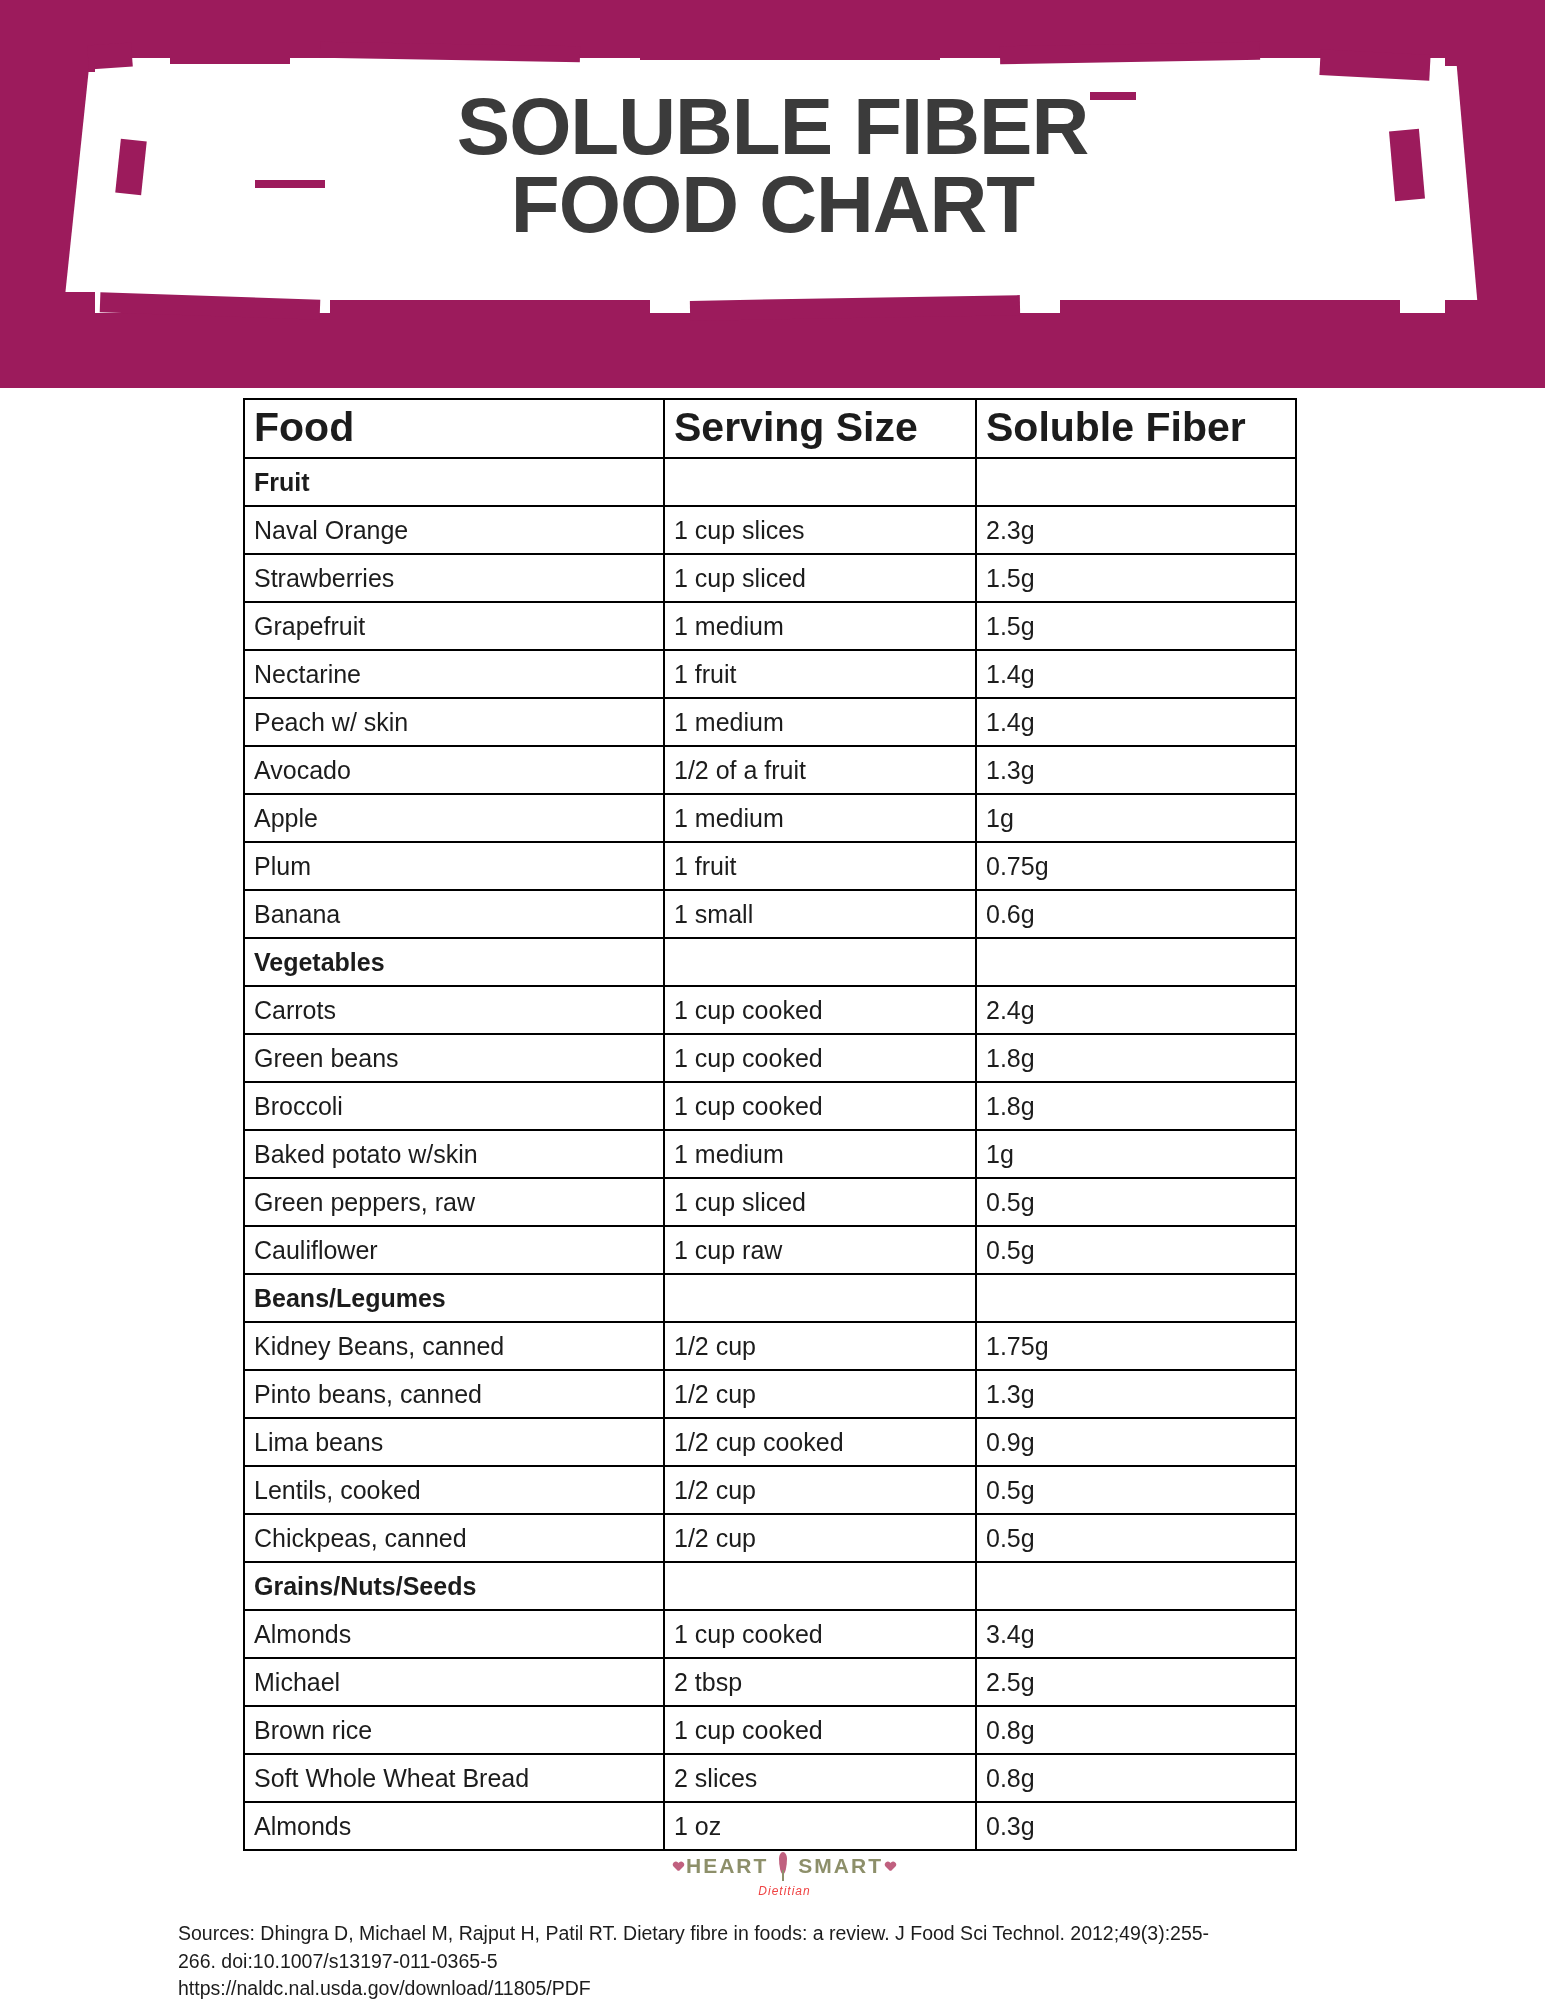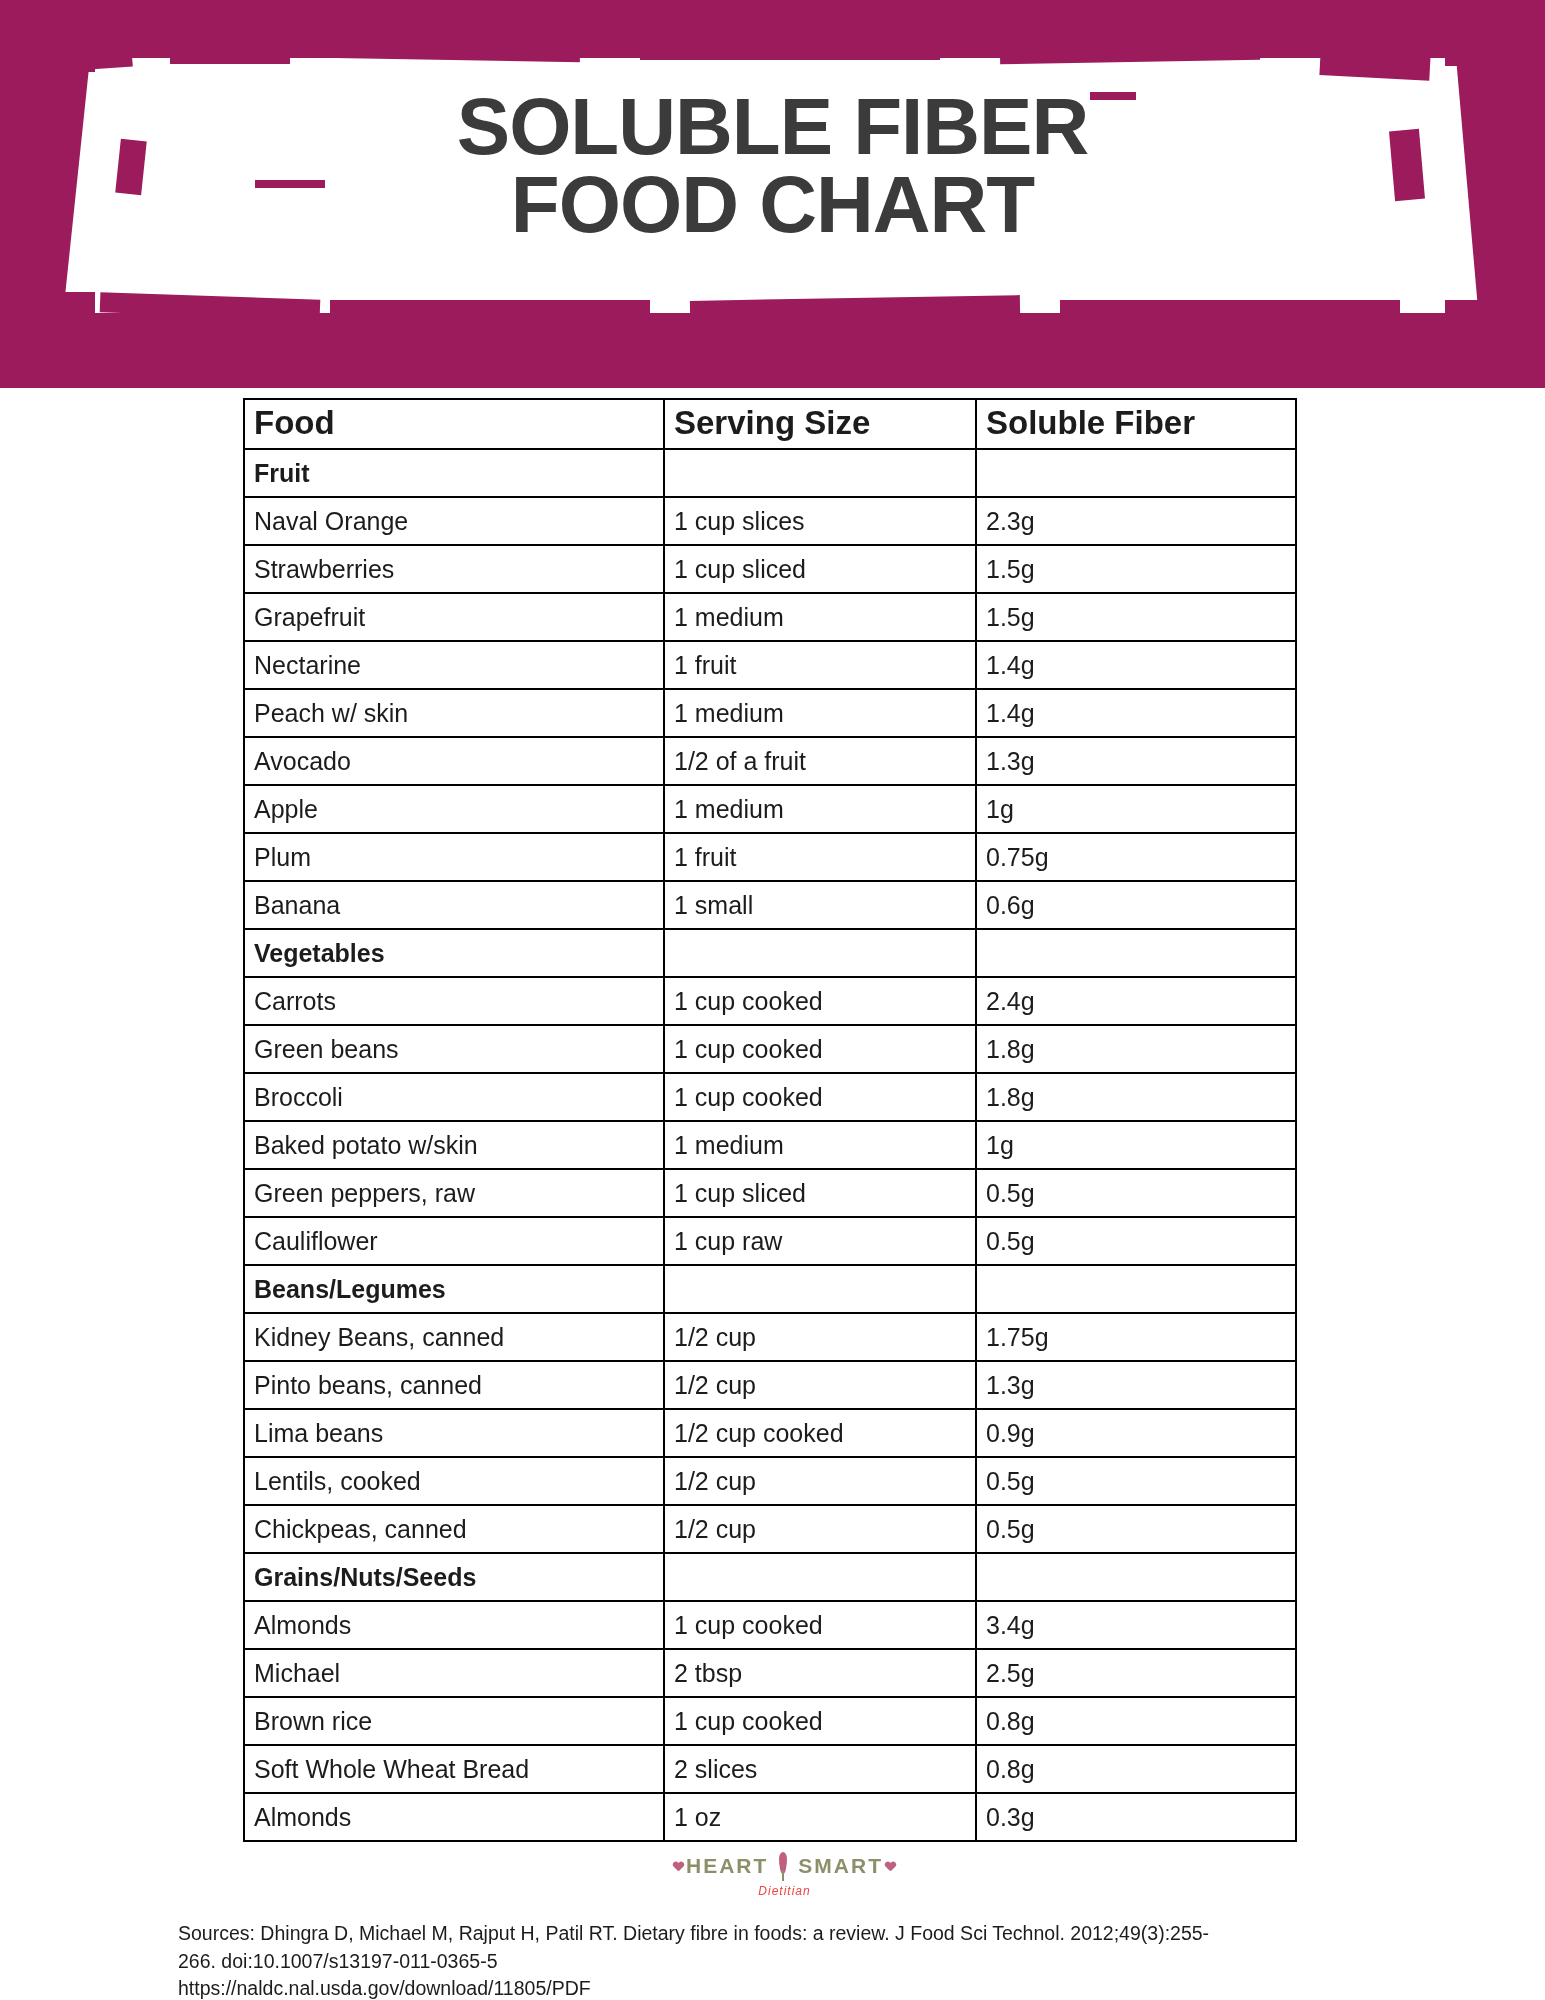--- a/index.html
+++ b/index.html
@@ -109,21 +109,21 @@
     font-size: 25px;
     color: #1c1c1c;
     height: 36px;
     vertical-align: middle;
     background: #ffffff;
   }
   table.fiber col.c1 { width: 420px; }
   table.fiber col.c2 { width: 312px; }
   table.fiber col.c3 { width: 320px; }
   table.fiber thead th {
-    font-size: 33px;
+    font-size: 41px;
     font-weight: bold;
     padding-top: 4px;
     padding-bottom: 6px;
     text-align: left;
   }
   tr.section td {
     font-weight: bold;
   }
 
   

